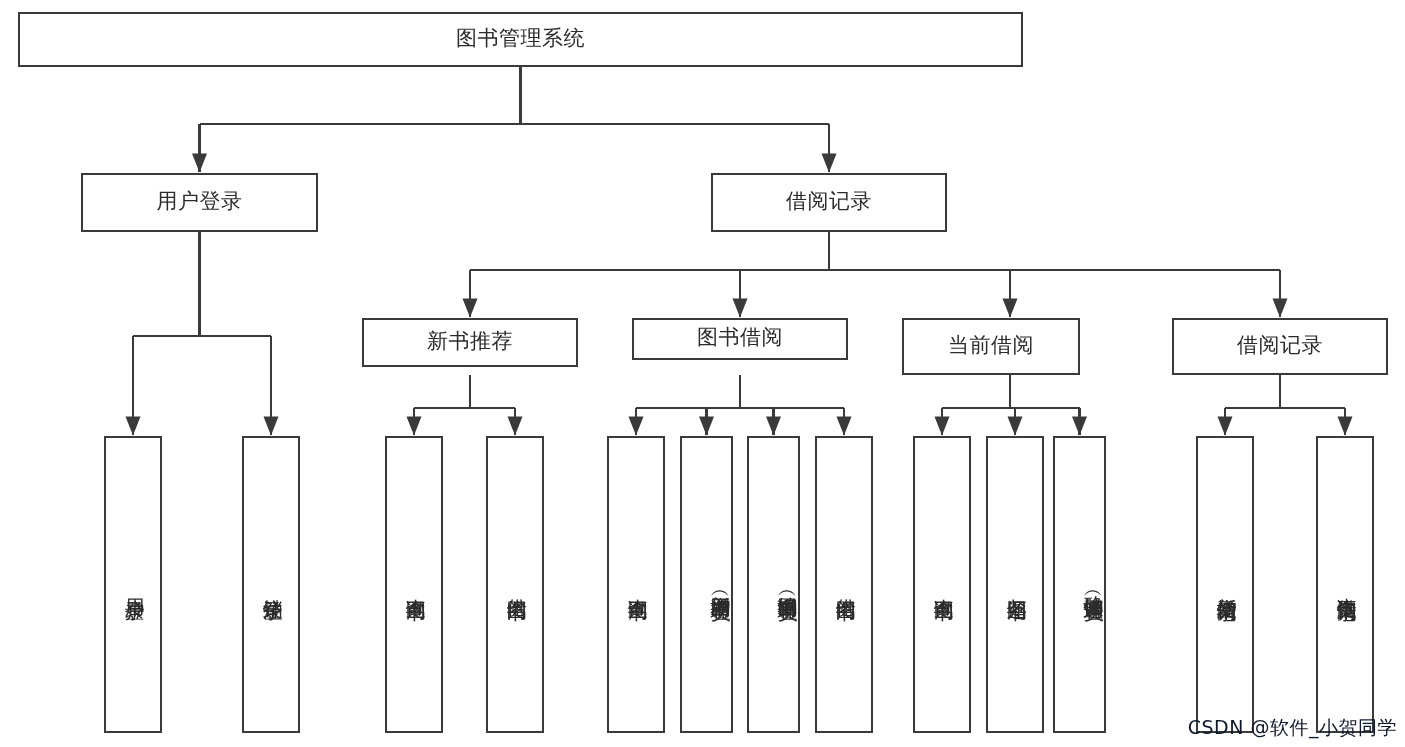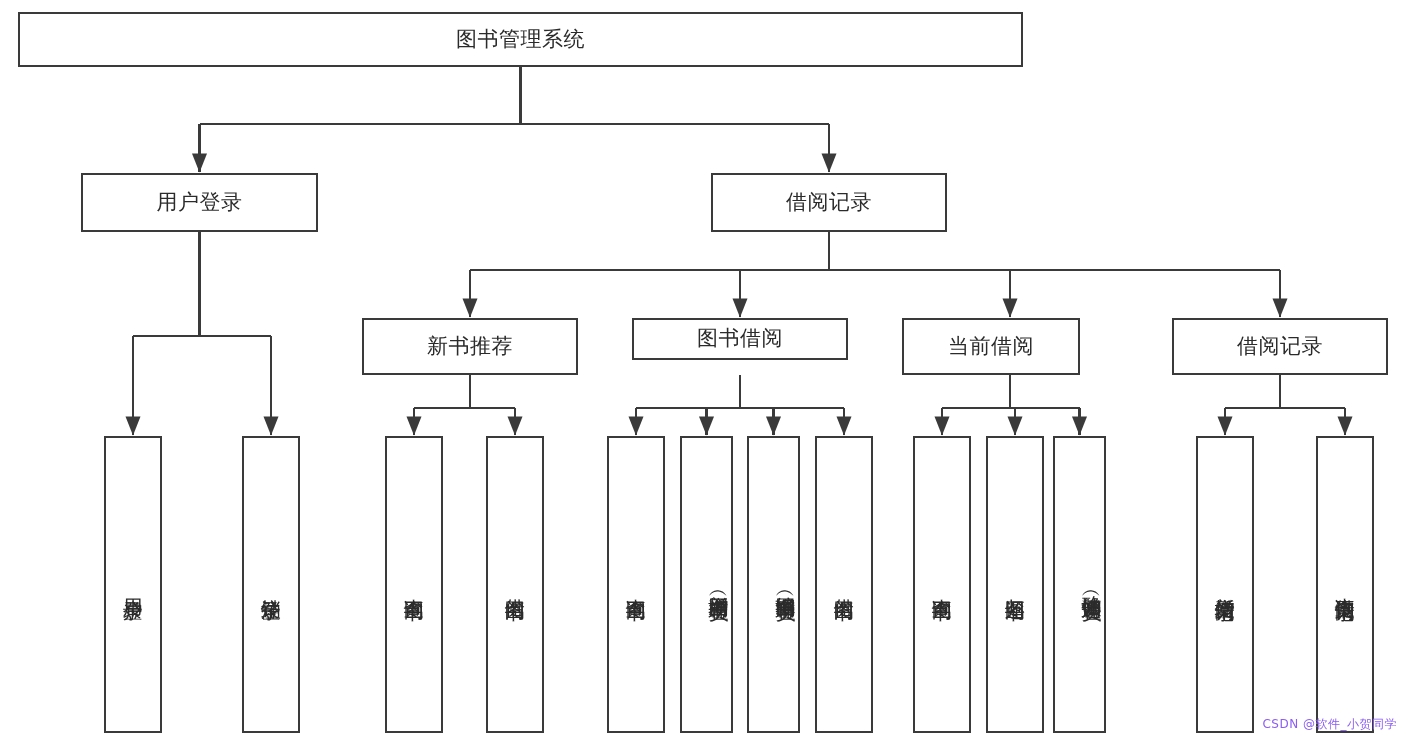--- a/index.html
+++ b/index.html
@@ -28,20 +28,21 @@
   }
   .node {
     position: absolute;
     box-sizing: border-box;
     border: 2px solid #3a3a3a;
     background: #ffffff;
     display: flex;
     align-items: center;
     justify-content: center;
     color: #2b2b2b;
+    font-family: Liberation Mono, monospace;
   }
   .node.horiz {
     font-size: 21px;
     line-height: 1.2;
     letter-spacing: 0.5px;
   }
   .node.vert {
     writing-mode: vertical-rl;
     text-orientation: upright;
     font-size: 20px;
@@ -58,23 +59,23 @@
     display: block;
     white-space: pre-line;
   }
   .node.vert .label {
     white-space: normal;
     max-height: 100%;
   }
   #watermark {
     position: absolute;
     right: 8px;
-    bottom: 14px;
-    font-size: 12px;
-    color: #8b5cf6;
+    bottom: 6px;
+    font-size: 19px;
+    color: #0f172a;
     letter-spacing: 0.5px;
     user-select: none;
     white-space: nowrap;
   }
 </style>
 </head>
 <body>
 
 <div id="canvas">
 
@@ -137,21 +138,21 @@
     <span class="label">图书管理系统</span>
   </div>
 
   <div class="node horiz" id="n-user_login" style="left: 81px; top: 173px; width: 237px; height: 59px;">
     <span class="label">用户登录</span>
   </div>
   <div class="node horiz" id="n-book_manage" style="left: 711px; top: 173px; width: 236px; height: 59px;">
     <span class="label">借阅记录</span>
   </div>
 
-  <div class="node horiz" id="n-new_book_rec" style="left: 362px; top: 318px; width: 216px; height: 57px;">
+  <div class="node horiz" id="n-new_book_rec" style="left: 362px; top: 318px; width: 216px; height: 49px;">
     <span class="label">新书推荐</span>
   </div>
   <div class="node horiz" id="n-book_borrow" style="left: 632px; top: 318px; width: 216px; height: 42px;">
     <span class="label">图书借阅</span>
   </div>
   <div class="node horiz" id="n-current_borrow" style="left: 902px; top: 318px; width: 178px; height: 57px;">
     <span class="label">当前借阅</span>
   </div>
   <div class="node horiz" id="n-borrow_record" style="left: 1172px; top: 318px; width: 216px; height: 57px;">
     <span class="label">借阅记录</span>

